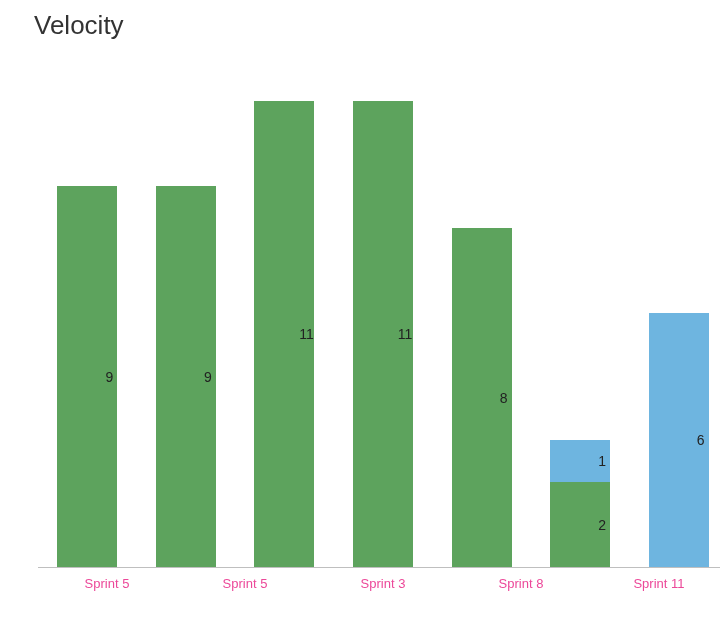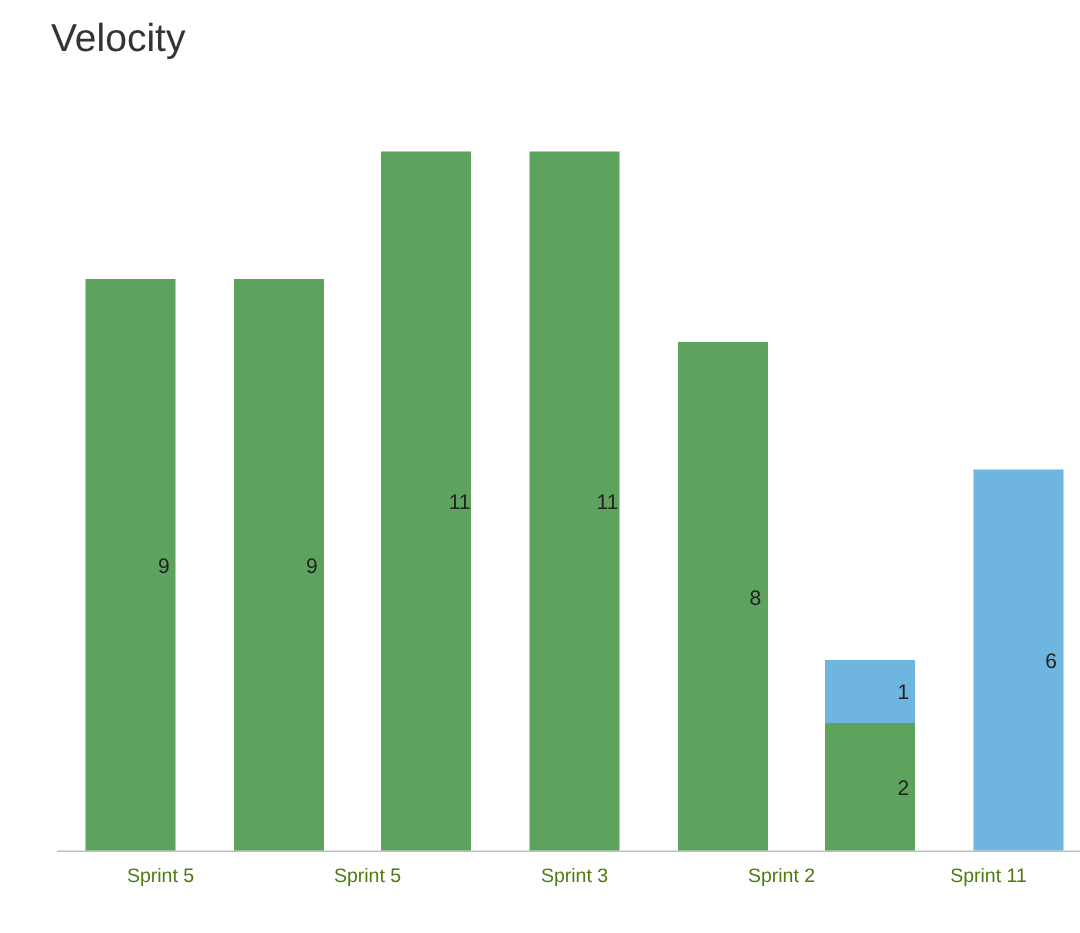--- a/index.html
+++ b/index.html
@@ -75,21 +75,21 @@
     bottom: 0;
     height: 54px;
     display: flex;
     flex-direction: row;
   }
   .axis-label-slot {
     flex: 1 1 0;
     text-align: center;
     padding-top: 8px;
     font-size: 13px;
-    color: #4d7c0f;
+    color: #ec4899;
     white-space: nowrap;
   }
 </style>
 </head>
 <body>
 
 <div class="chart-container">
   <div class="chart-title">Velocity</div>
 
   <div class="plot-area">
@@ -130,16 +130,16 @@
             <div class="segment" style="height: 254px; background: rgb(110, 181, 224);">6</div>
           </div>
         </div>
       </div>
   </div>
 
   <div class="axis-labels" id="axis-labels">
       <div class="axis-label-slot">Sprint 5</div>
       <div class="axis-label-slot">Sprint 5</div>
       <div class="axis-label-slot">Sprint 3</div>
-      <div class="axis-label-slot">Sprint 2</div>
+      <div class="axis-label-slot">Sprint 8</div>
       <div class="axis-label-slot">Sprint 11</div>
     </div>
 </div>
 
 </body></html>

